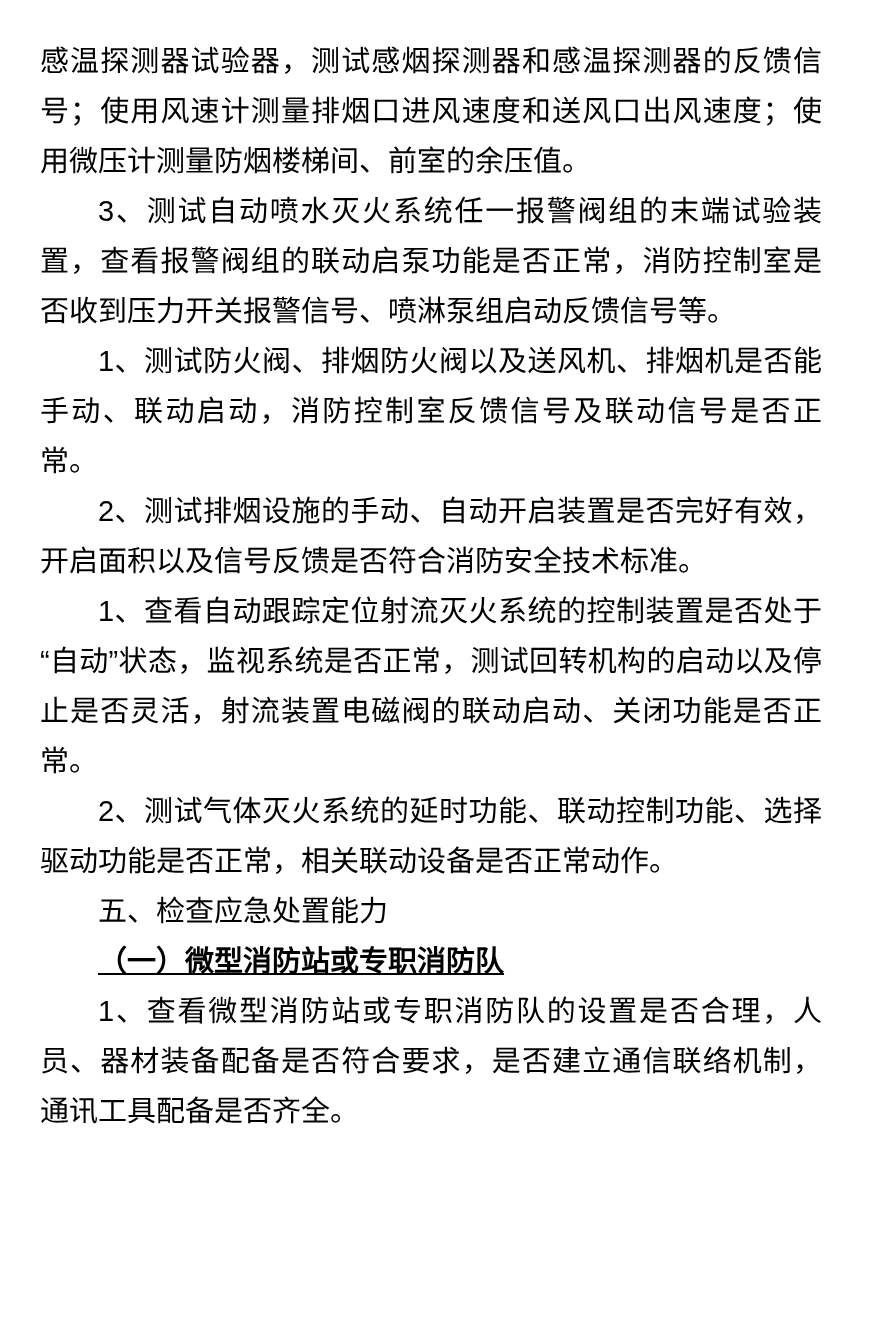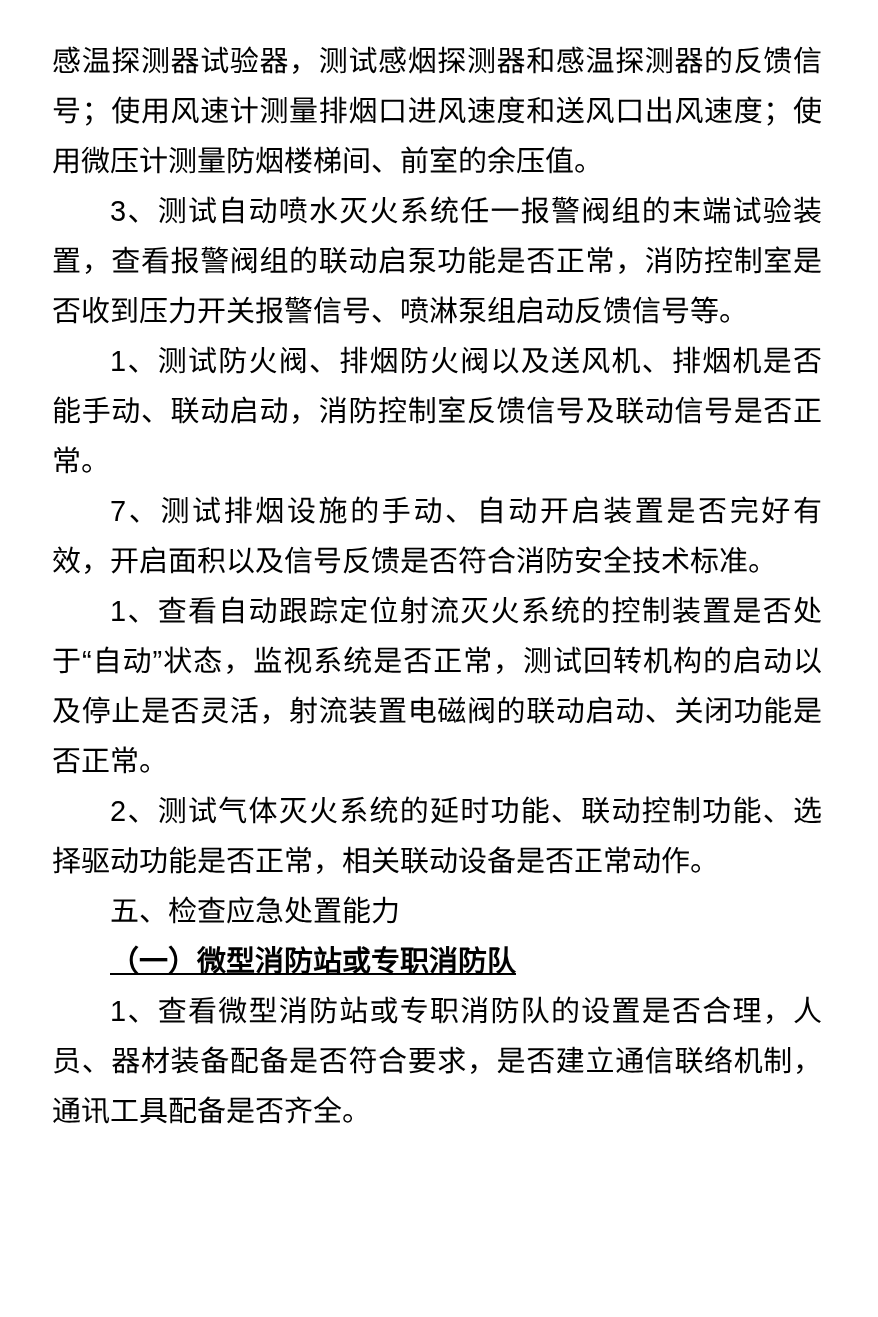--- a/index.html
+++ b/index.html
@@ -7,21 +7,21 @@
     padding: 0;
     background: #ffffff;
   }
   .page {
     position: relative;
     width: 878px;
     height: 1317px;
     margin: 0 auto;
     background: #ffffff;
     box-sizing: border-box;
-    padding: 36px 56px 0 52px;
+    padding: 36px 56px 0 40px;
     overflow: hidden;
   }
   .para {
     margin: 0;
     padding: 0;
     color: #000000;
     font-family: "Liberation Sans", "DejaVu Sans", sans-serif;
     font-size: 29px;
     line-height: 50px;
     text-align: justify;
@@ -36,19 +36,19 @@
     text-decoration: underline;
   }
 </style>
 </head>
 <body>
 
 <div class="page">
   <p class="para">感温探测器试验器，测试感烟探测器和感温探测器的反馈信号；使用风速计测量排烟口进风速度和送风口出风速度；使用微压计测量防烟楼梯间、前室的余压值。</p>
   <p class="para indent">3、测试自动喷水灭火系统任一报警阀组的末端试验装置，查看报警阀组的联动启泵功能是否正常，消防控制室是否收到压力开关报警信号、喷淋泵组启动反馈信号等。</p>
   <p class="para indent">1、测试防火阀、排烟防火阀以及送风机、排烟机是否能手动、联动启动，消防控制室反馈信号及联动信号是否正常。</p>
-  <p class="para indent">7、测试排烟设施的手动、自动开启装置是否完好有效，开启面积以及信号反馈是否符合消防安全技术标准。</p>
+  <p class="para indent">2、测试排烟设施的手动、自动开启装置是否完好有效，开启面积以及信号反馈是否符合消防安全技术标准。</p>
   <p class="para indent">1、查看自动跟踪定位射流灭火系统的控制装置是否处于“自动”状态，监视系统是否正常，测试回转机构的启动以及停止是否灵活，射流装置电磁阀的联动启动、关闭功能是否正常。</p>
   <p class="para indent">2、测试气体灭火系统的延时功能、联动控制功能、选择驱动功能是否正常，相关联动设备是否正常动作。</p>
   <p class="para indent">五、检查应急处置能力</p>
   <p class="para indent bold">（一）微型消防站或专职消防队</p>
   <p class="para indent">1、查看微型消防站或专职消防队的设置是否合理，人员、器材装备配备是否符合要求，是否建立通信联络机制，通讯工具配备是否齐全。</p>
 </div>
 
 </body></html>

